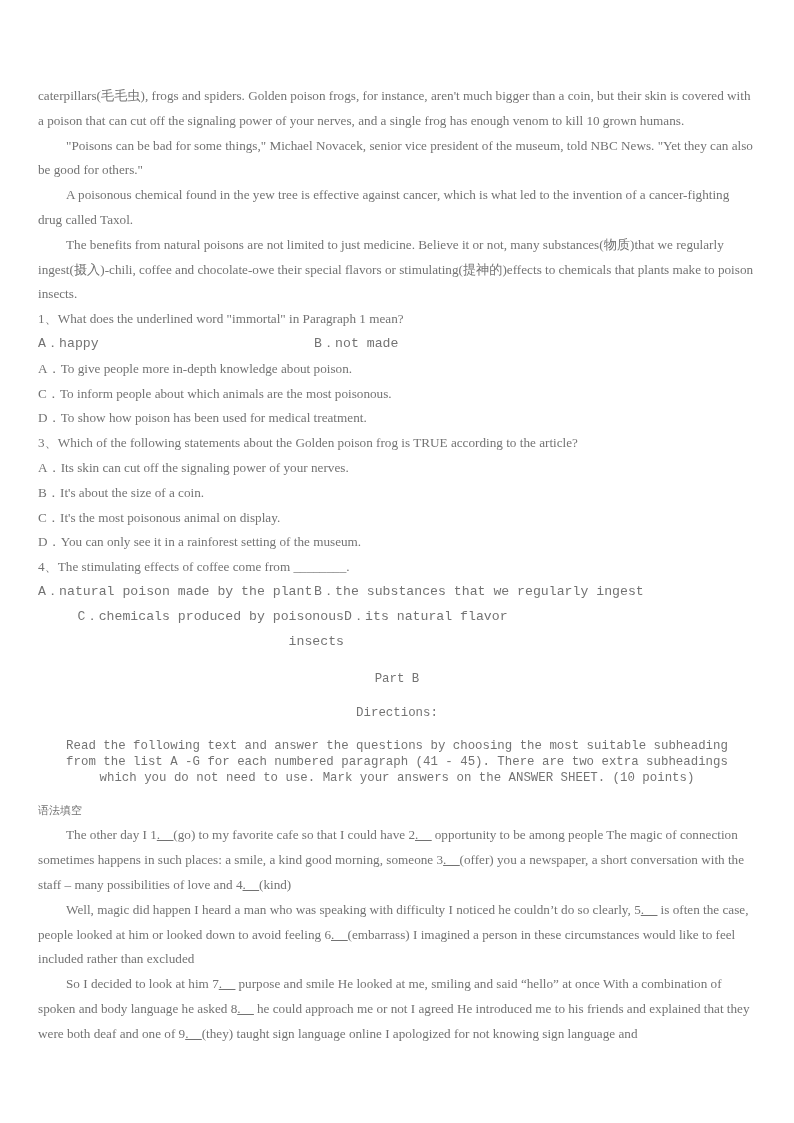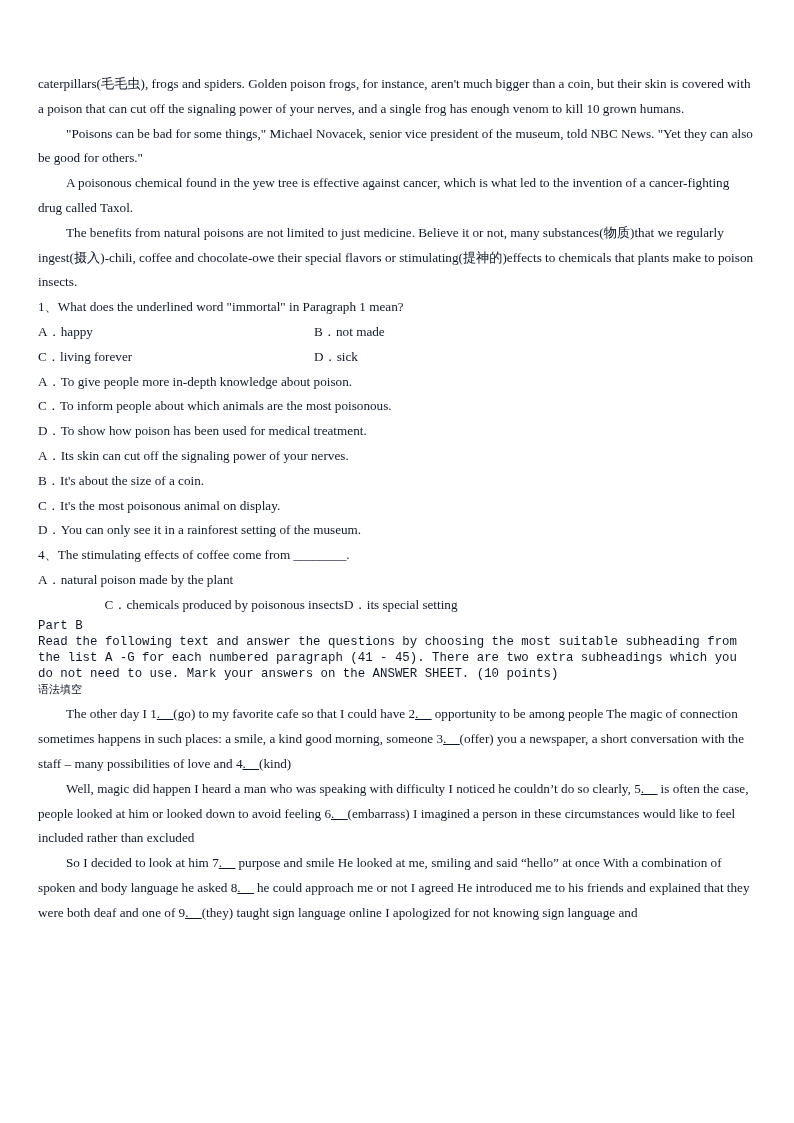--- a/index.html
+++ b/index.html
@@ -1,23 +1,23 @@
 <!DOCTYPE html>
 <html><head>
 <meta charset="utf-8">
 <style>
   html, body { margin: 0; padding: 0; background: #ffffff; }
   body { width: 794px; height: 1123px; position: relative; overflow: hidden; }
-  .page { position: absolute; left: 38px; top: 72px; width: 718px; color: #0f172a; }
+  .page { position: absolute; left: 38px; top: 84px; width: 718px; color: #737373; }
   .p { font-family: "Liberation Serif", serif; font-size: 13.2px; line-height: 24.8px; margin: 0; }
   .indent { text-indent: 28px; }
-  .opts { display: flex; font-family: Liberation Serif, serif; font-size: 13.2px; line-height: 24.8px; }
+  .opts { display: flex; font-family: Liberation Mono, monospace; font-size: 13.2px; line-height: 24.8px; }
   .opt-a { width: 276px; }
   .opt-c2 { width: 306px; text-align: right; }
-  .mono { font-family: "Liberation Mono", monospace; font-size: 12.4px; line-height: 16.2px; margin: 0; }
+  .mono { font-family: "Liberation Mono", monospace; font-size: 12.4px; line-height: 16.2px; margin: 17px; text-align: center; }
   .blank { text-decoration: underline; }
   .zh-head { font-family: "Liberation Mono", monospace; font-size: 11px; line-height: 16px; margin: 0 0 4px 0; }
 </style>
 </head>
 <body>
 
 <div class="page">
 
   <section>
     <p class="p">caterpillars(毛毛虫), frogs and spiders. Golden poison frogs, for instance, aren't much bigger than a coin, but their skin is covered with a poison that can cut off the signaling power of your nerves, and a single frog has enough venom to kill 10 grown humans.</p>
@@ -25,52 +25,51 @@
     <p class="p indent">A poisonous chemical found in the yew tree is effective against cancer, which is what led to the invention of a cancer-fighting drug called Taxol.</p>
     <p class="p indent">The benefits from natural poisons are not limited to just medicine. Believe it or not, many substances(物质)that we regularly ingest(摄入)-chili, coffee and chocolate-owe their special flavors or stimulating(提神的)effects to chemicals that plants make to poison insects.</p>
   </section>
 
   <section>
     <p class="p">1、What does the underlined word "immortal" in Paragraph 1 mean?</p>
     <div class="opts">
       <span class="opt-a">A．happy</span>
       <span>B．not made</span>
     </div>
-    <div class="opts">
-      <span class="opt-a">C．living forever</span>
-      <span>D．sick</span>
-    </div>
   </section>
 
   <section>
     <p class="p">A．To give people more in-depth knowledge about poison.</p>
     <p class="p">C．To inform people about which animals are the most poisonous.</p>
     <p class="p">D．To show how poison has been used for medical treatment.</p>
   </section>
 
   <section>
+    <p class="p">3、Which of the following statements about the Golden poison frog is TRUE according to the article?</p>
     <p class="p">A．Its skin can cut off the signaling power of your nerves.</p>
     <p class="p">B．It's about the size of a coin.</p>
     <p class="p">C．It's the most poisonous animal on display.</p>
     <p class="p">D．You can only see it in a rainforest setting of the museum.</p>
   </section>
 
   <section>
     <p class="p">4、The stimulating effects of coffee come from ________.</p>
     <div class="opts">
       <span class="opt-a">A．natural poison made by the plant</span>
+      <span>B．the substances that we regularly ingest</span>
     </div>
     <div class="opts">
       <span class="opt-c2">C．chemicals produced by poisonous insects</span>
-      <span>D．its special setting</span>
+      <span>D．its natural flavor</span>
     </div>
   </section>
 
   <section>
     <p class="mono">Part B</p>
+    <p class="mono">Directions:</p>
     <p class="mono">Read the following text and answer the questions by choosing the most suitable subheading from the list A -G for each numbered paragraph (41 - 45). There are two extra subheadings which you do not need to use. Mark your answers on the ANSWER SHEET. (10 points)</p>
     <p class="zh-head">语法填空</p>
   </section>
 
   <section>
     <p class="p indent"><span>The other day I 1</span><span class="blank">.__</span><span>(go) to my favorite cafe so that I could have 2</span><span class="blank">.__</span><span> opportunity to be among people The magic of connection sometimes happens in such places: a smile, a kind good morning, someone 3</span><span class="blank">.__</span><span>(offer) you a newspaper, a short conversation with the staff – many possibilities of love and 4</span><span class="blank">.__</span><span>(kind)</span></p>
 
     <p class="p indent"><span>Well, magic did happen I heard a man who was speaking with difficulty I noticed he couldn’t do so clearly, 5</span><span class="blank">.__</span><span> is often the case, people looked at him or looked down to avoid feeling 6</span><span class="blank">.__</span><span>(embarrass) I imagined a person in these circumstances would like to feel included rather than excluded</span></p>
 
     <p class="p indent"><span>So I decided to look at him 7</span><span class="blank">.__</span><span> purpose and smile He looked at me, smiling and said “hello” at once With a combination of spoken and body language he asked 8</span><span class="blank">.__</span><span> he could approach me or not I agreed He introduced me to his friends and explained that they were both deaf and one of 9</span><span class="blank">.__</span><span>(they) taught sign language online I apologized for not knowing sign language and</span></p>

